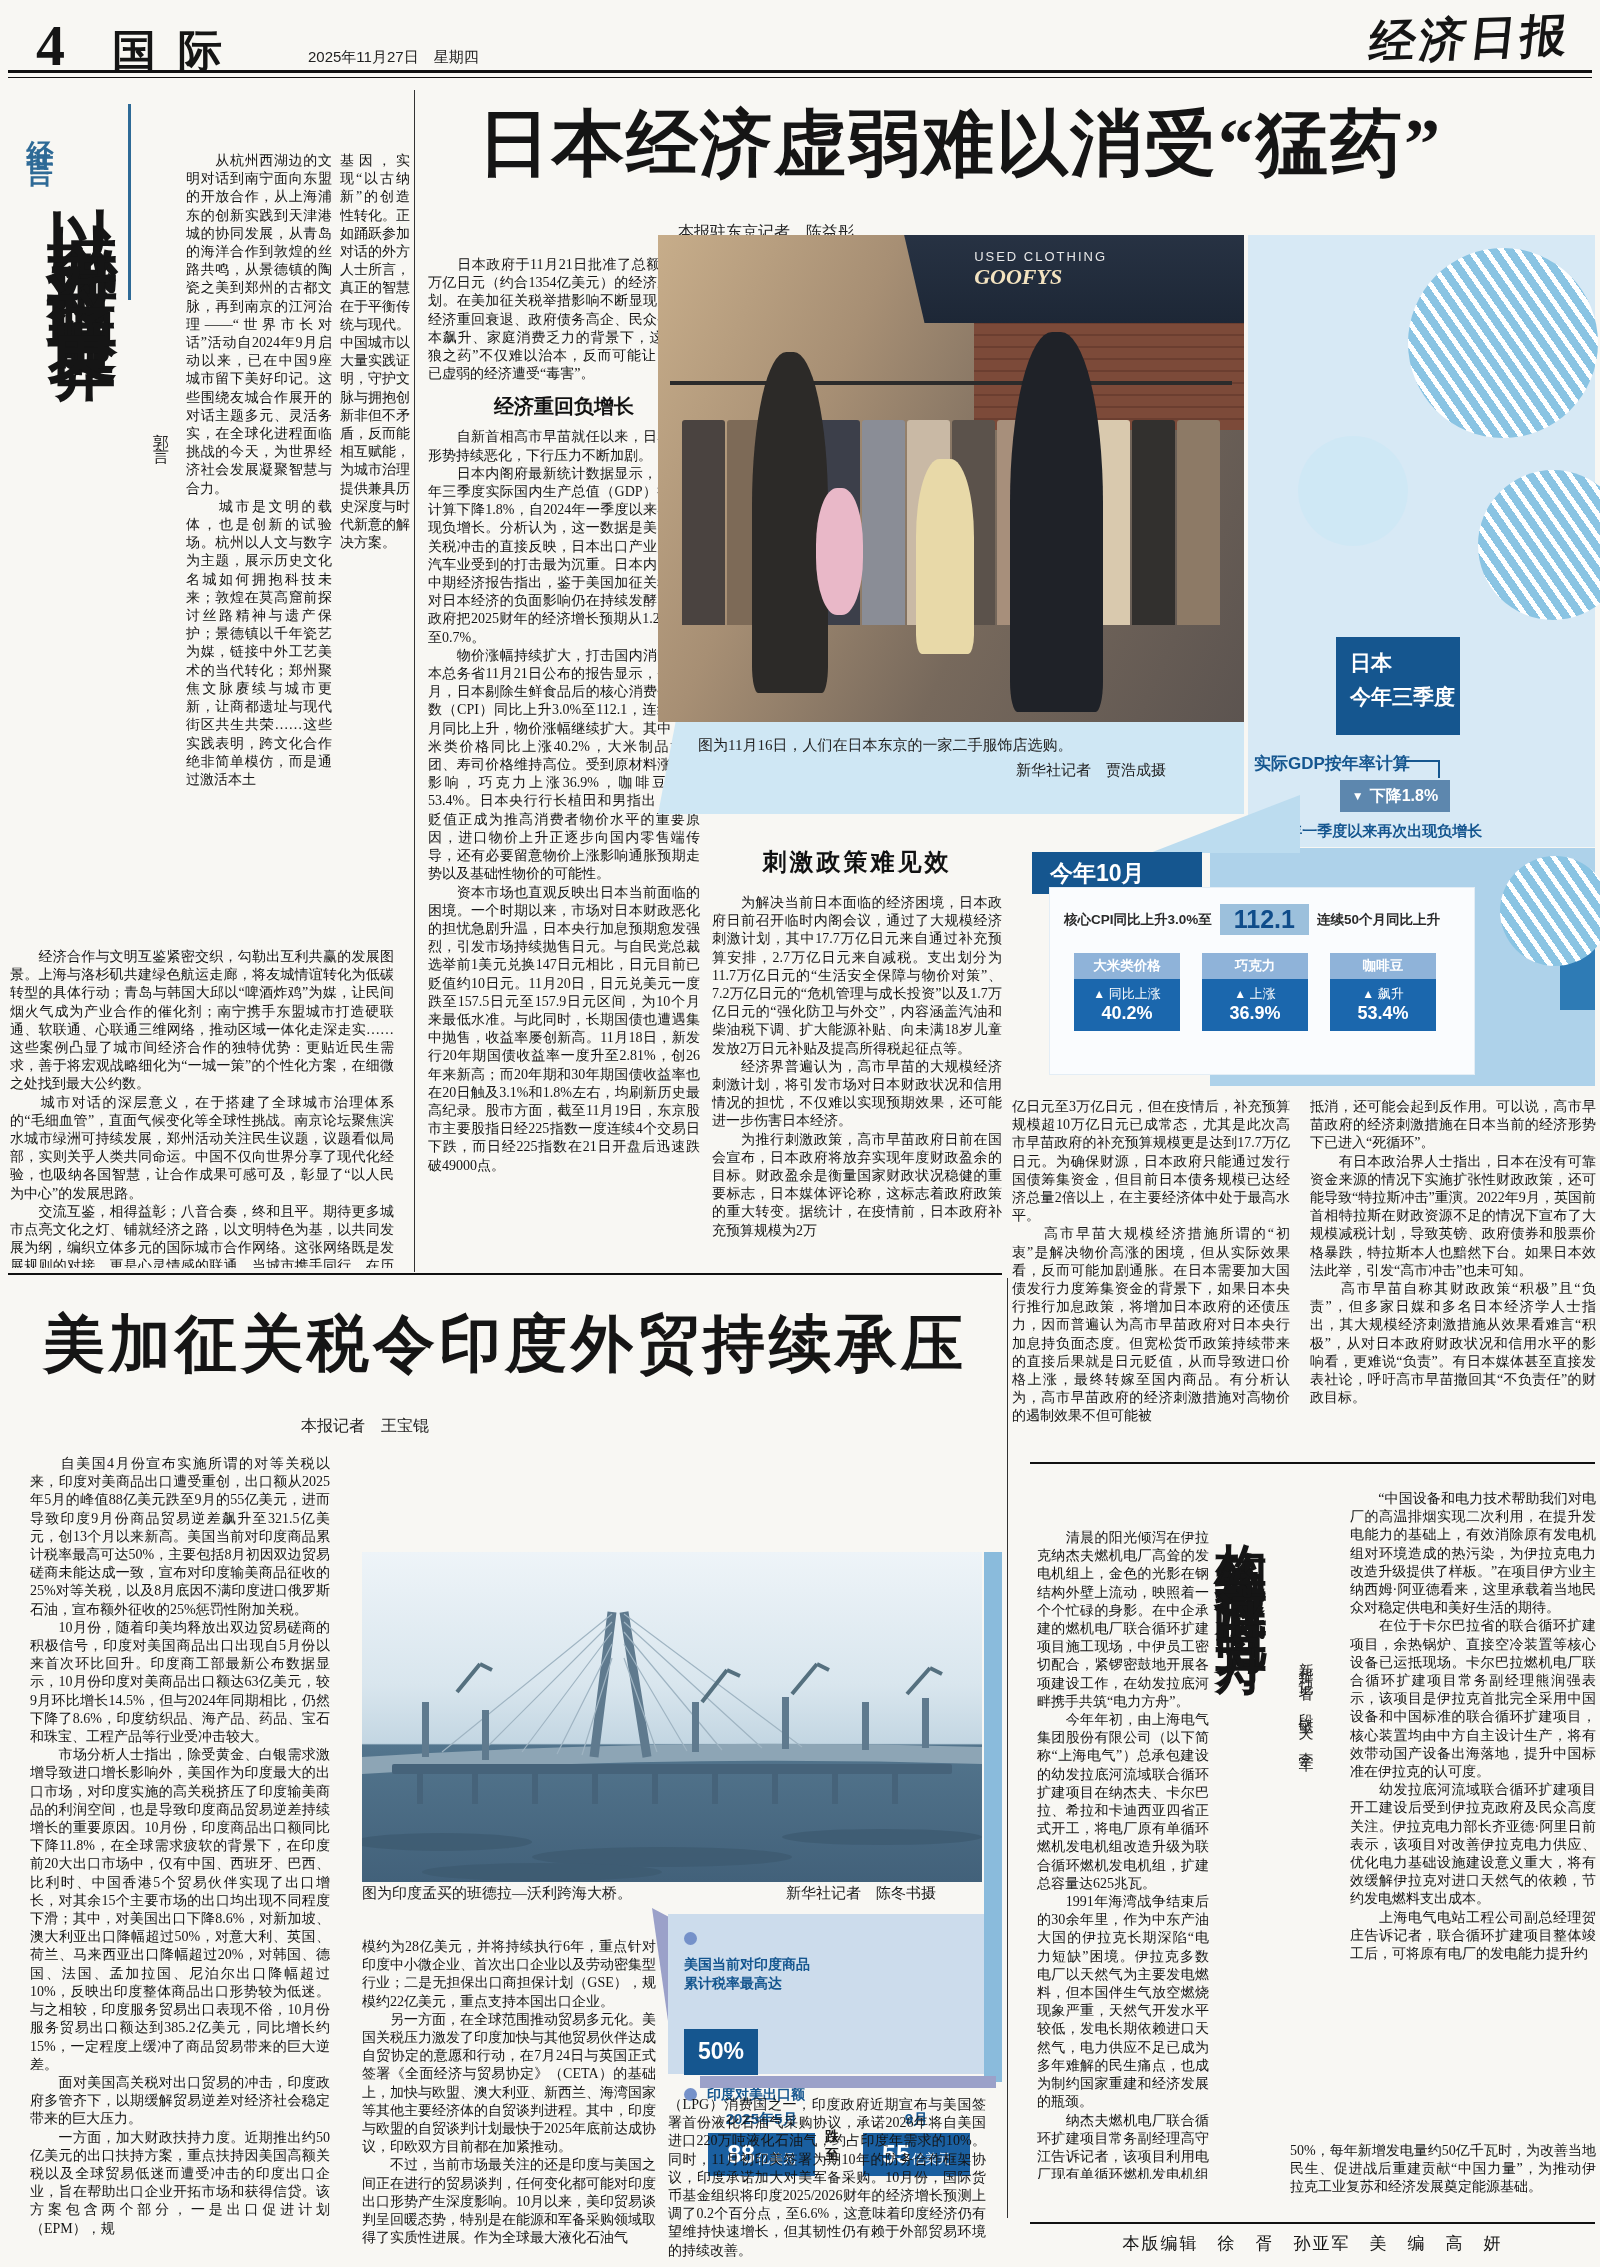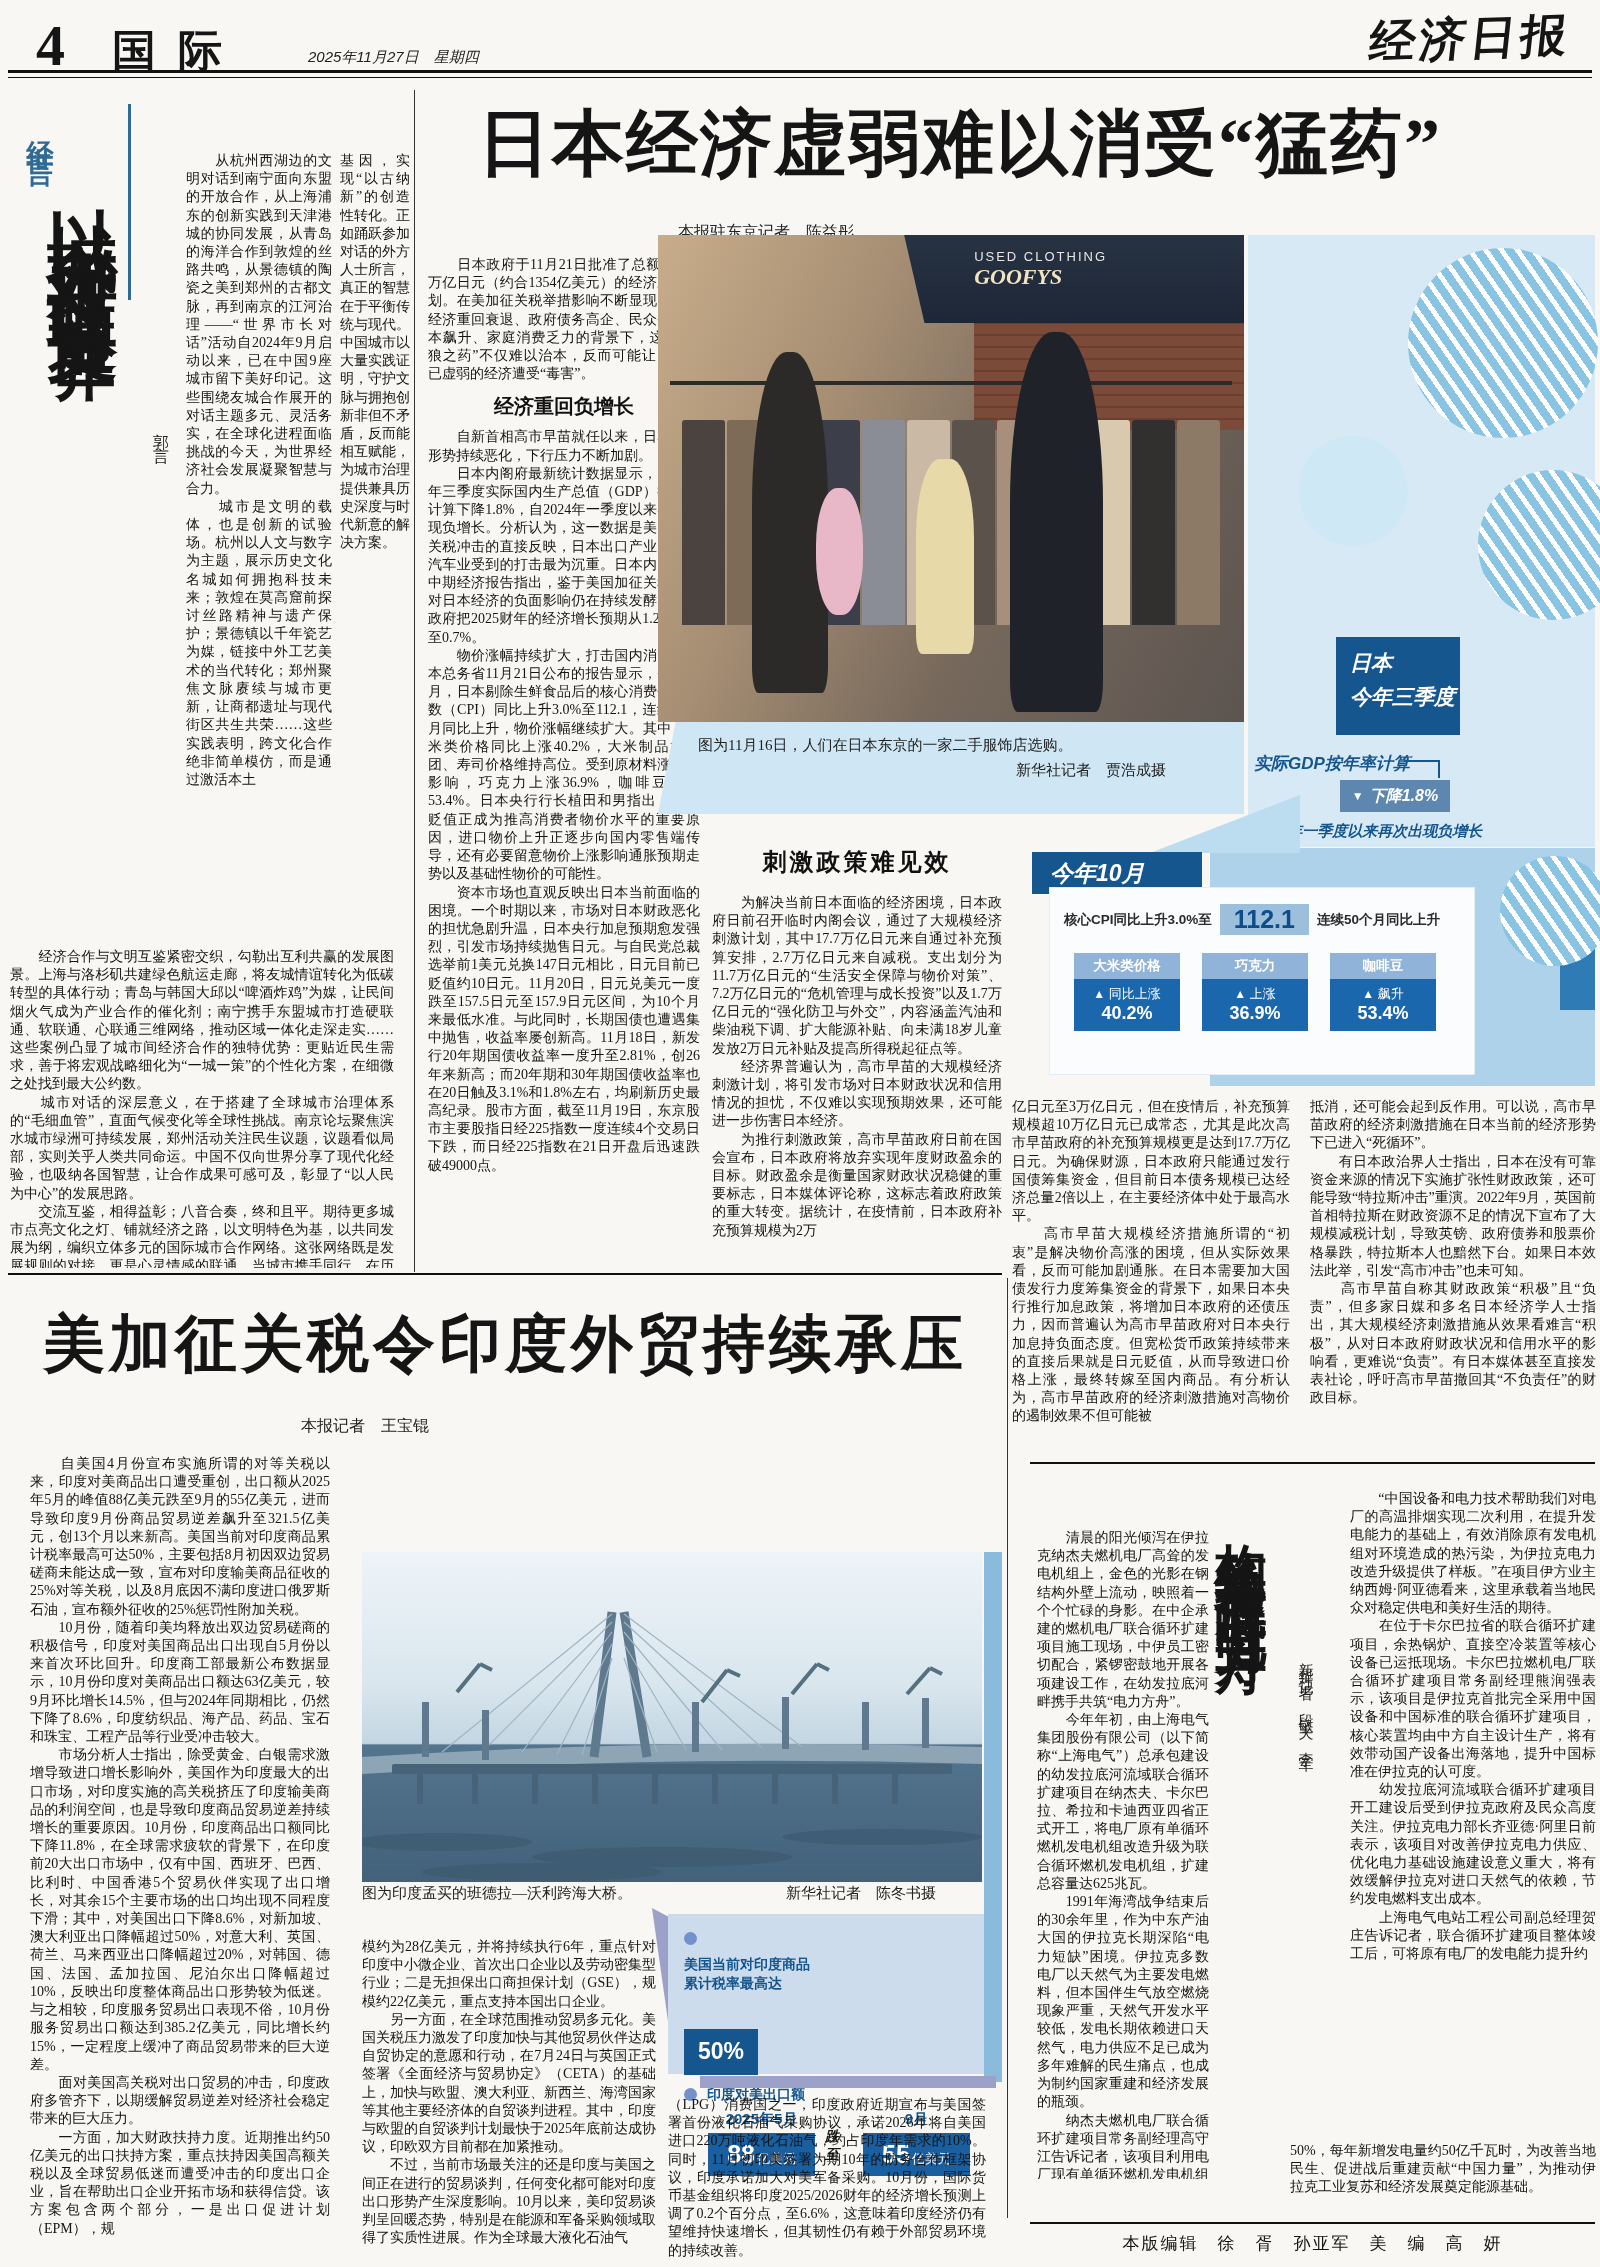--- a/index.html
+++ b/index.html
@@ -3,21 +3,21 @@
 <meta charset="utf-8">
 <style>
   * { margin:0; padding:0; box-sizing:border-box; }
   html,body { background:#e8e6e1; }
   .page { position:relative; width:1600px; height:2267px; margin:0 auto; background:#f8f7f3;
           font-family:"Liberation Serif","DejaVu Serif",serif; color:#151515; overflow:hidden; }
   .abs { position:absolute; }
   .v { writing-mode:vertical-rl; text-orientation:upright; }
   .body-text { font-size:14px; line-height:18.2px; text-align:justify; white-space:pre-line; overflow:hidden; color:#141414; }
   .rule { background:#111; }
-  .sans { font-family:"Liberation Sans","DejaVu Sans",sans-serif;font-style:italic; }
+  .sans { font-family:"Liberation Sans","DejaVu Sans",sans-serif; }
 
   
   .pageno { font-size:58px; font-weight:900; }
   .section-title { font-size:44px; font-weight:900; letter-spacing:22px; }
   .dateline { font-size:15px; color:#222; }
   .masthead { font-size:46px; font-weight:900; transform:skewX(-8deg) rotate(-2deg); letter-spacing:4px; }
 
   
   .op-label { color:#2e6a96; font-size:27px; font-weight:900; letter-spacing:9px; }
   .op-line { width:3px; background:#2e6a96; }

